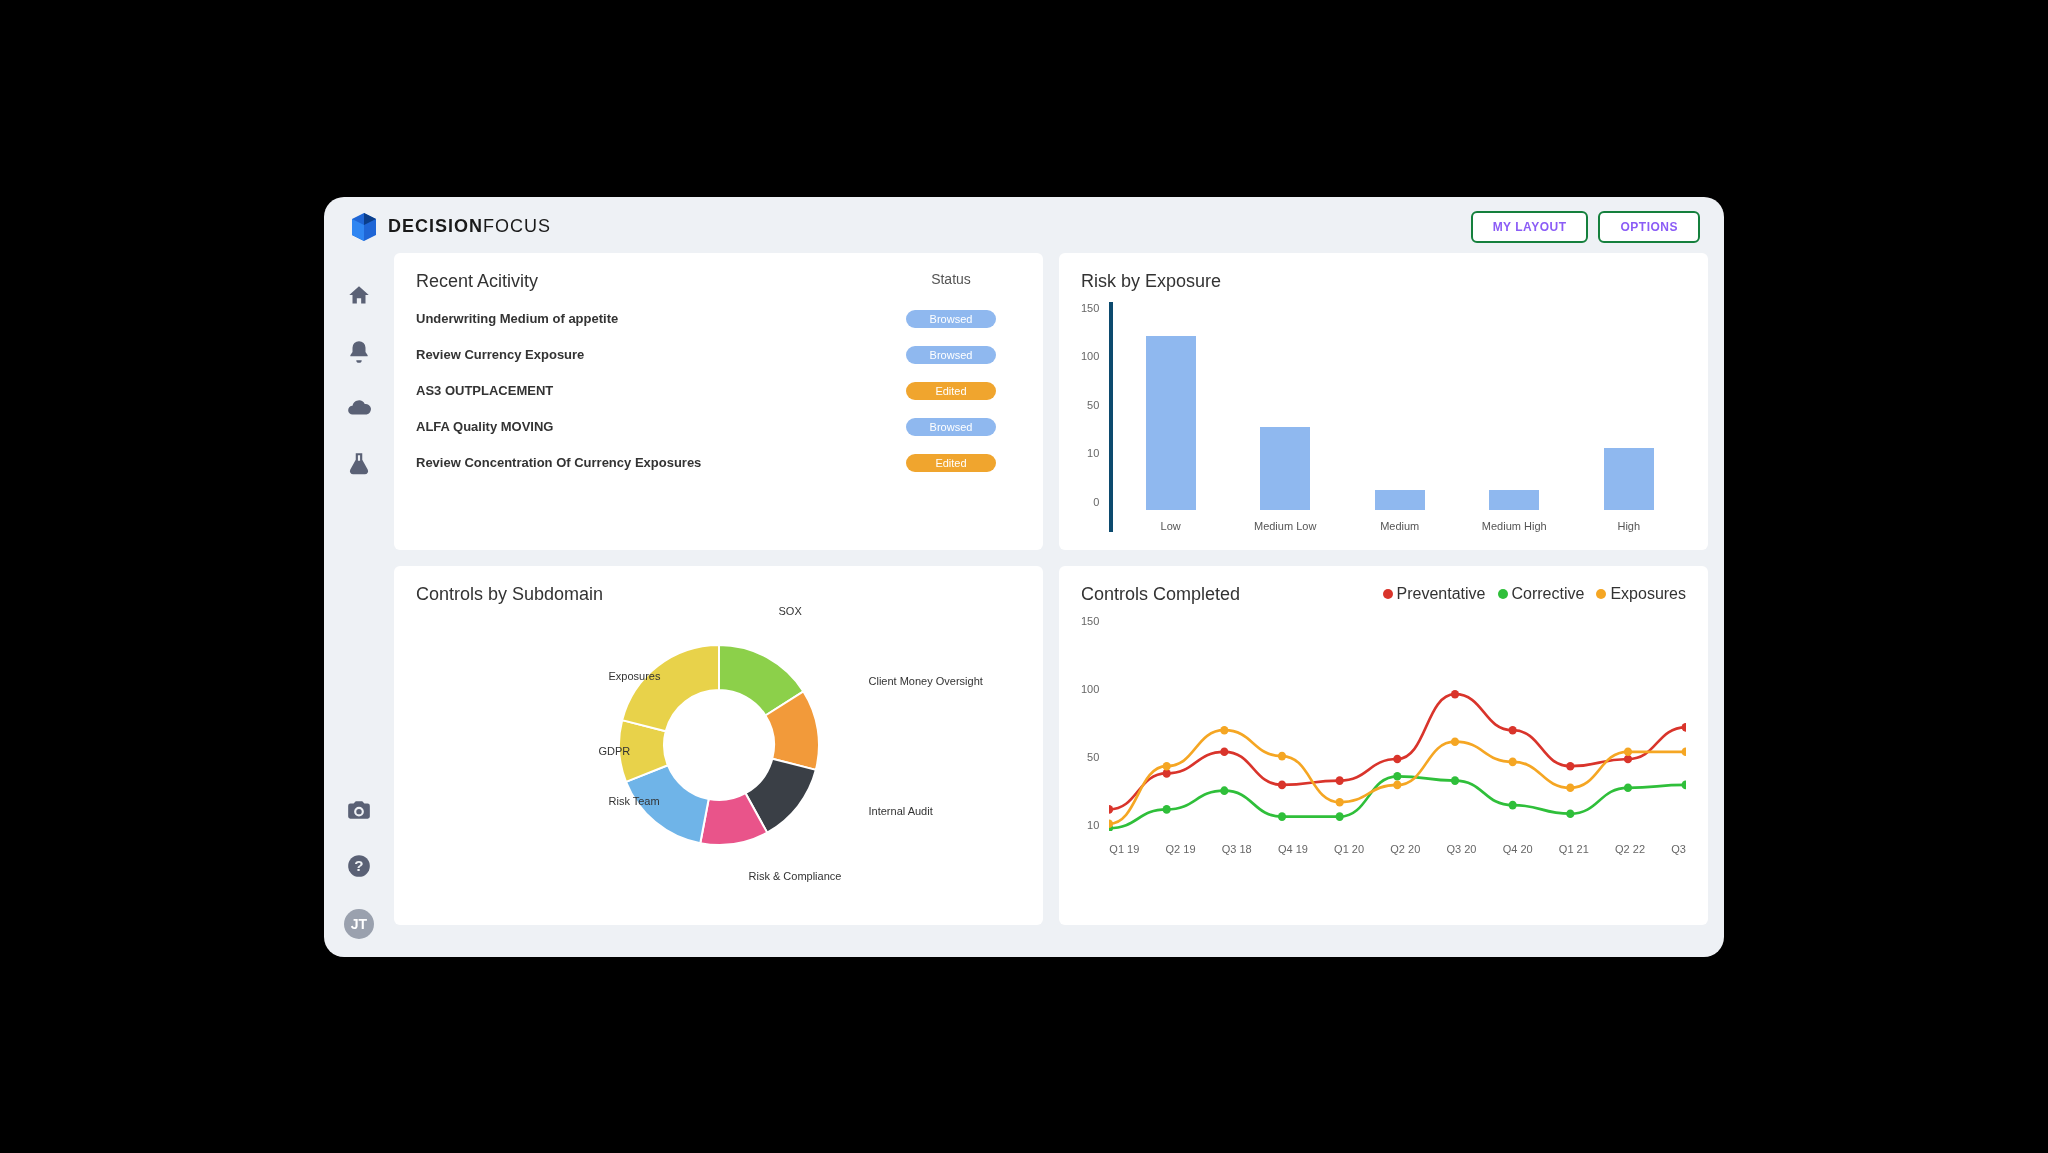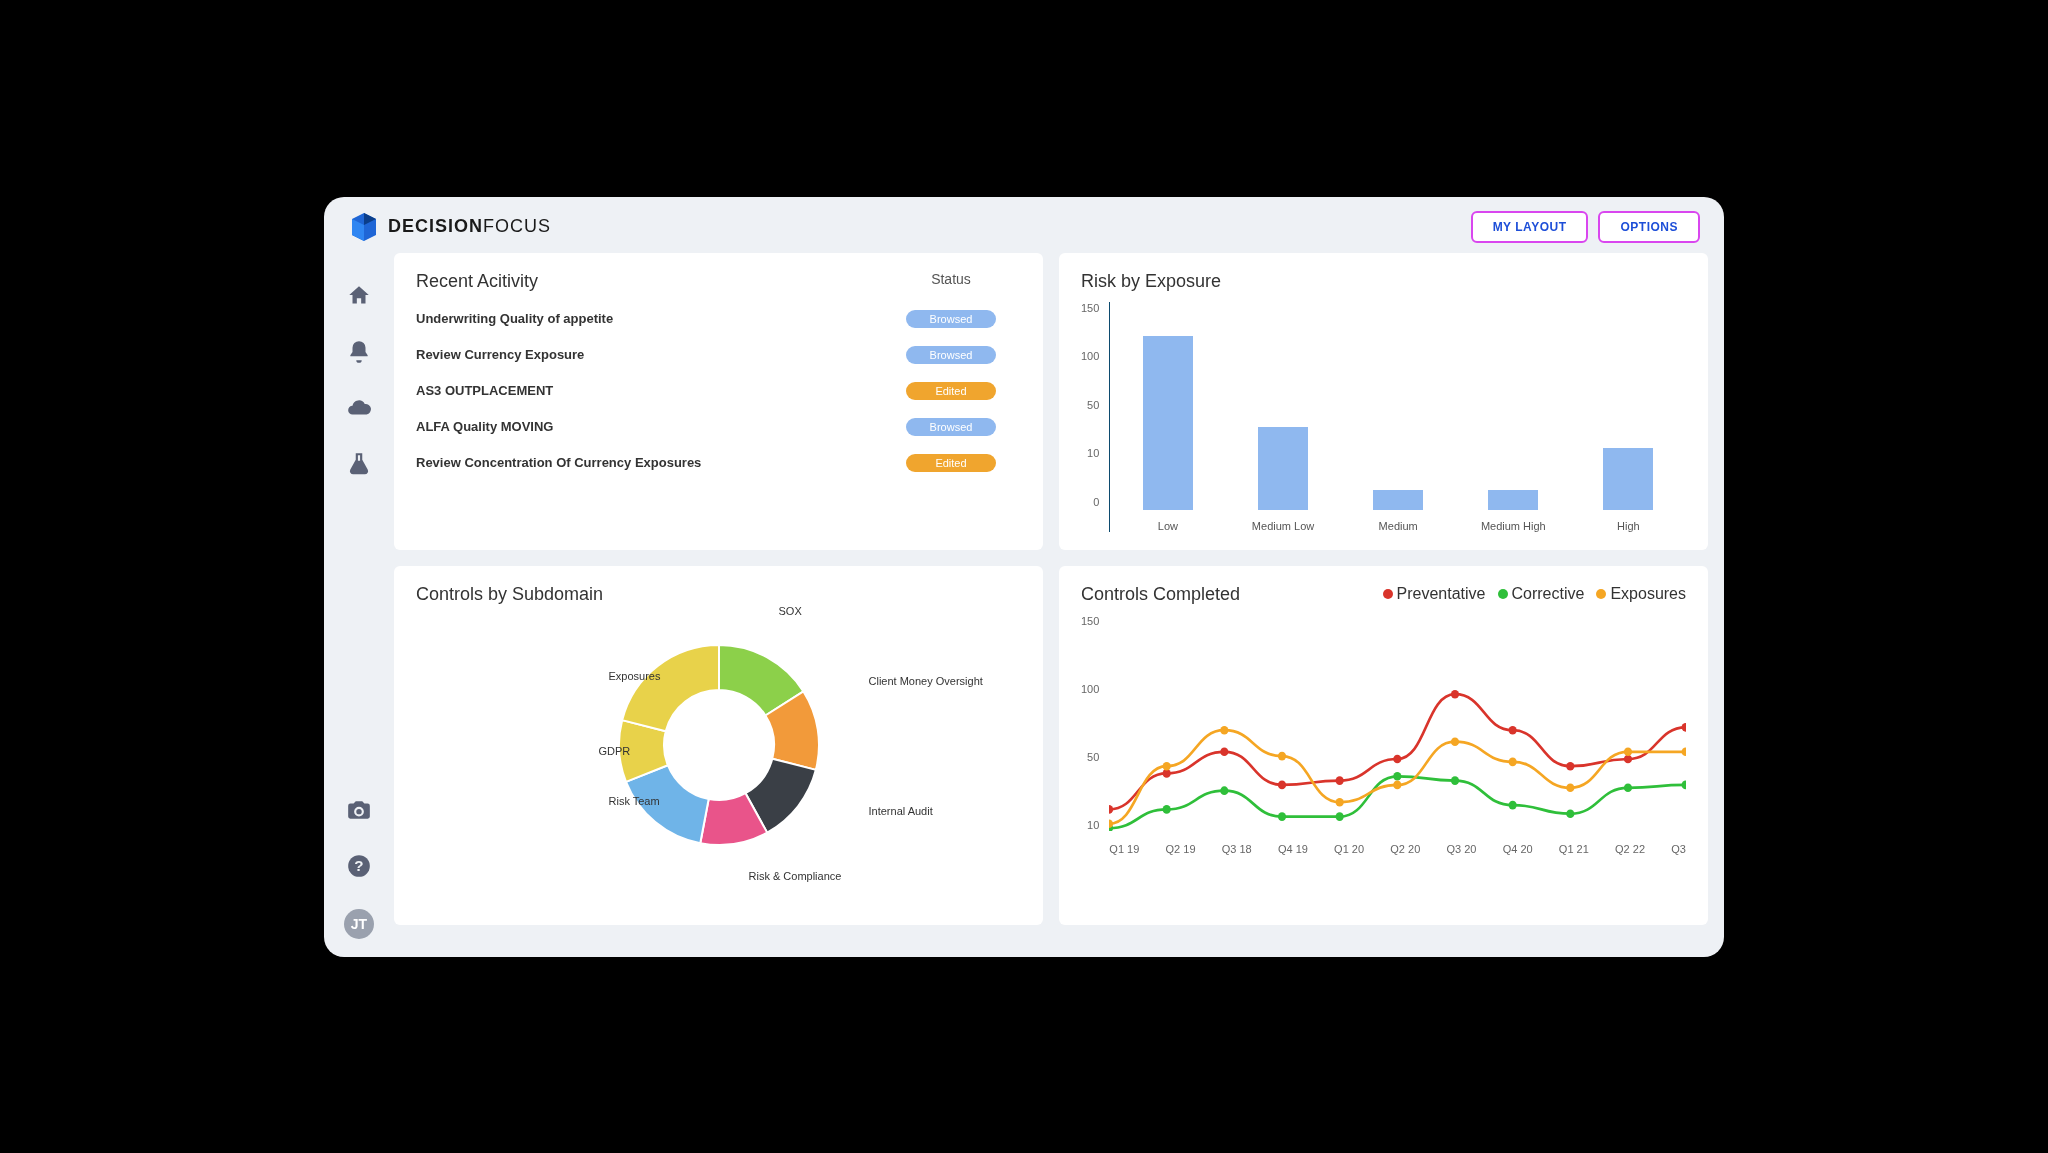--- a/index.html
+++ b/index.html
@@ -4,21 +4,21 @@
 <style>
 * { box-sizing: border-box; margin: 0; padding: 0; }
 body { font-family: -apple-system, BlinkMacSystemFont, "Segoe UI", Arial, sans-serif; background: #000; display: flex; align-items: center; justify-content: center; min-height: 100vh; padding: 40px; }
 .frame { width: 1400px; height: 760px; background: #eef1f5; border-radius: 20px; box-shadow: 0 0 40px rgba(0,0,0,0.5); display: flex; flex-direction: column; overflow: hidden; }
 .header { display: flex; align-items: center; justify-content: space-between; padding: 14px 24px 10px 24px; }
 .logo { display: flex; align-items: center; gap: 8px; }
 .logo-icon { width: 32px; height: 32px; }
 .logo-text { font-size: 18px; letter-spacing: 1px; color: #1a1a1a; }
 .logo-text .bold { font-weight: 800; }
 .header-buttons { display: flex; gap: 10px; }
-.btn-outline { background: #fff; border: 2px solid #d946ef; color: #1d4ed8; font-weight: 700; font-size: 12px; padding: 7px 20px; border-radius: 6px; cursor: pointer; letter-spacing: 0.5px; }
+.btn-outline { background: #fff; border: 2px solid #15803d; color: #8b5cf6; font-weight: 700; font-size: 12px; padding: 7px 20px; border-radius: 6px; cursor: pointer; letter-spacing: 0.5px; }
 .body { flex: 1; display: flex; overflow: hidden; }
 .sidebar { width: 70px; display: flex; flex-direction: column; align-items: center; padding: 30px 0 18px 0; gap: 30px; }
 .sidebar .spacer { flex: 1; }
 .side-icon { width: 26px; height: 26px; color: #5a6175; cursor: pointer; }
 .avatar { width: 30px; height: 30px; border-radius: 50%; background: #9aa1ae; color: #fff; display: flex; align-items: center; justify-content: center; font-size: 14px; font-weight: 600; cursor: pointer; }
 .content { flex: 1; display: grid; grid-template-columns: 1fr 1fr; grid-template-rows: auto 1fr; gap: 16px; padding: 0 16px 32px 0; overflow: hidden; }
 .card { background: #fff; border-radius: 6px; padding: 18px 22px; }
 .card-title { font-size: 18px; color: #333; font-weight: 500; }
 .recent { grid-column: 1; grid-row: 1; }
 .recent-head { display: flex; }
@@ -28,21 +28,21 @@
 .activity-label { flex: 1; font-weight: 700; font-size: 13px; color: #333; }
 .pill { width: 90px; text-align: center; padding: 3px 0; border-radius: 12px; font-size: 11px; color: #fff; margin: 0 auto; }
 .pill-wrap { width: 140px; display: flex; justify-content: center; }
 .pill.browsed { background: #8fb8ef; }
 .pill.edited { background: #f0a52e; }
 .controls { grid-column: 1; grid-row: 2; position: relative; }
 .risk { grid-column: 2; grid-row: 1; }
 .completed { grid-column: 2; grid-row: 2; }
 .bar-chart { display: flex; height: 230px; margin-top: 10px; }
 .y-axis { display: flex; flex-direction: column; justify-content: space-between; align-items: flex-end; padding-right: 10px; font-size: 11px; color: #666; padding-bottom: 24px; }
-.bars-area { flex: 1; display: flex; align-items: flex-end; justify-content: space-around; border-left: 1px solid #0c4a6e; }
+.bars-area { flex: 1; display: flex; align-items: flex-end; justify-content: space-around; border-left: 4px solid #0c4a6e; }
 .bar-col { display: flex; flex-direction: column; align-items: center; flex: 1; }
 .bar { width: 50px; background: #8fb8ef; }
 .bar-label { font-size: 11px; color: #555; margin-top: 10px; }
 .completed-head { display: flex; align-items: center; justify-content: space-between; }
 .legend { display: flex; gap: 12px; font-size: 16px; color: #333; }
 .legend-item { display: flex; align-items: center; gap: 4px; }
 .dot { width: 10px; height: 10px; border-radius: 50%; }
 .line-chart { height: 240px; margin-top: 10px; display: flex; }
 .line-area { flex: 1; position: relative; }
 .line-x { position: absolute; bottom: 0; left: 0; right: 0; display: flex; justify-content: space-between; font-size: 11px; color: #666; }
@@ -96,21 +96,21 @@
 
     <div class="content">
 
       <div class="card recent">
         <div class="recent-head">
           <div class="card-title title">Recent Acitivity</div>
           <div class="status-h">Status</div>
         </div>
         <div id="activity-list">
             <div class="activity-row">
-              <div class="activity-label">Underwriting Quality of appetite</div>
+              <div class="activity-label">Underwriting Medium of appetite</div>
               <div class="pill-wrap">
                 <div class="pill browsed">Browsed</div>
               </div>
             </div>
             <div class="activity-row">
               <div class="activity-label">Review Currency Exposure</div>
               <div class="pill-wrap">
                 <div class="pill browsed">Browsed</div>
               </div>
             </div>

